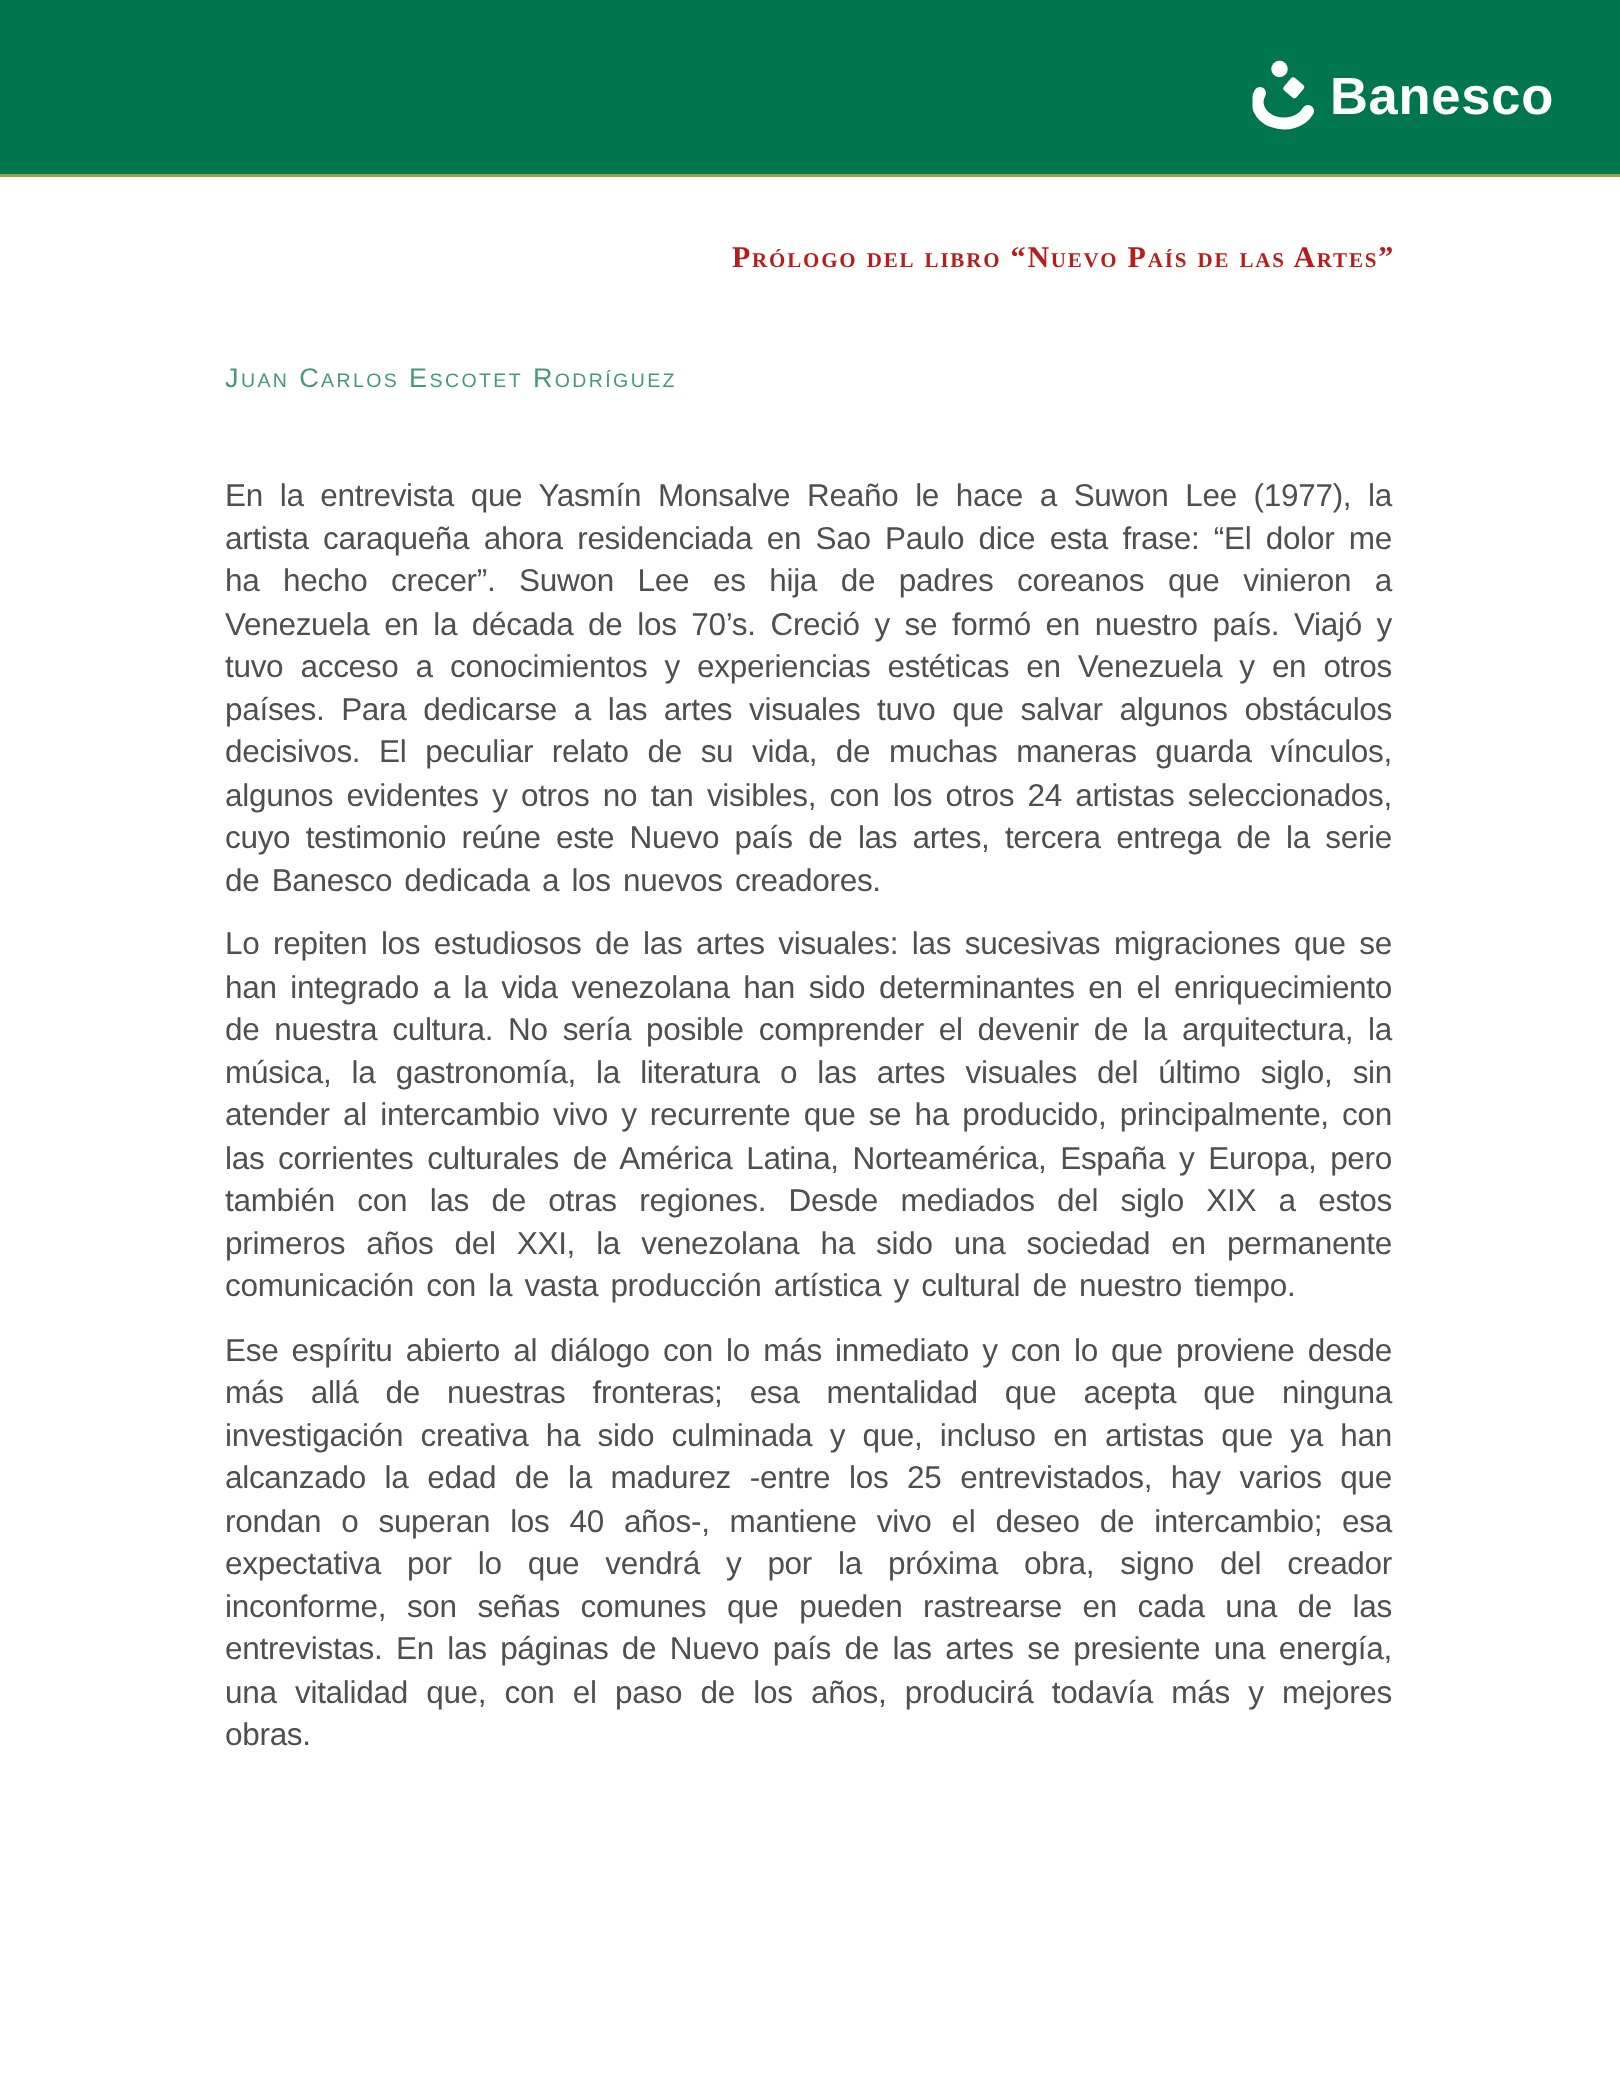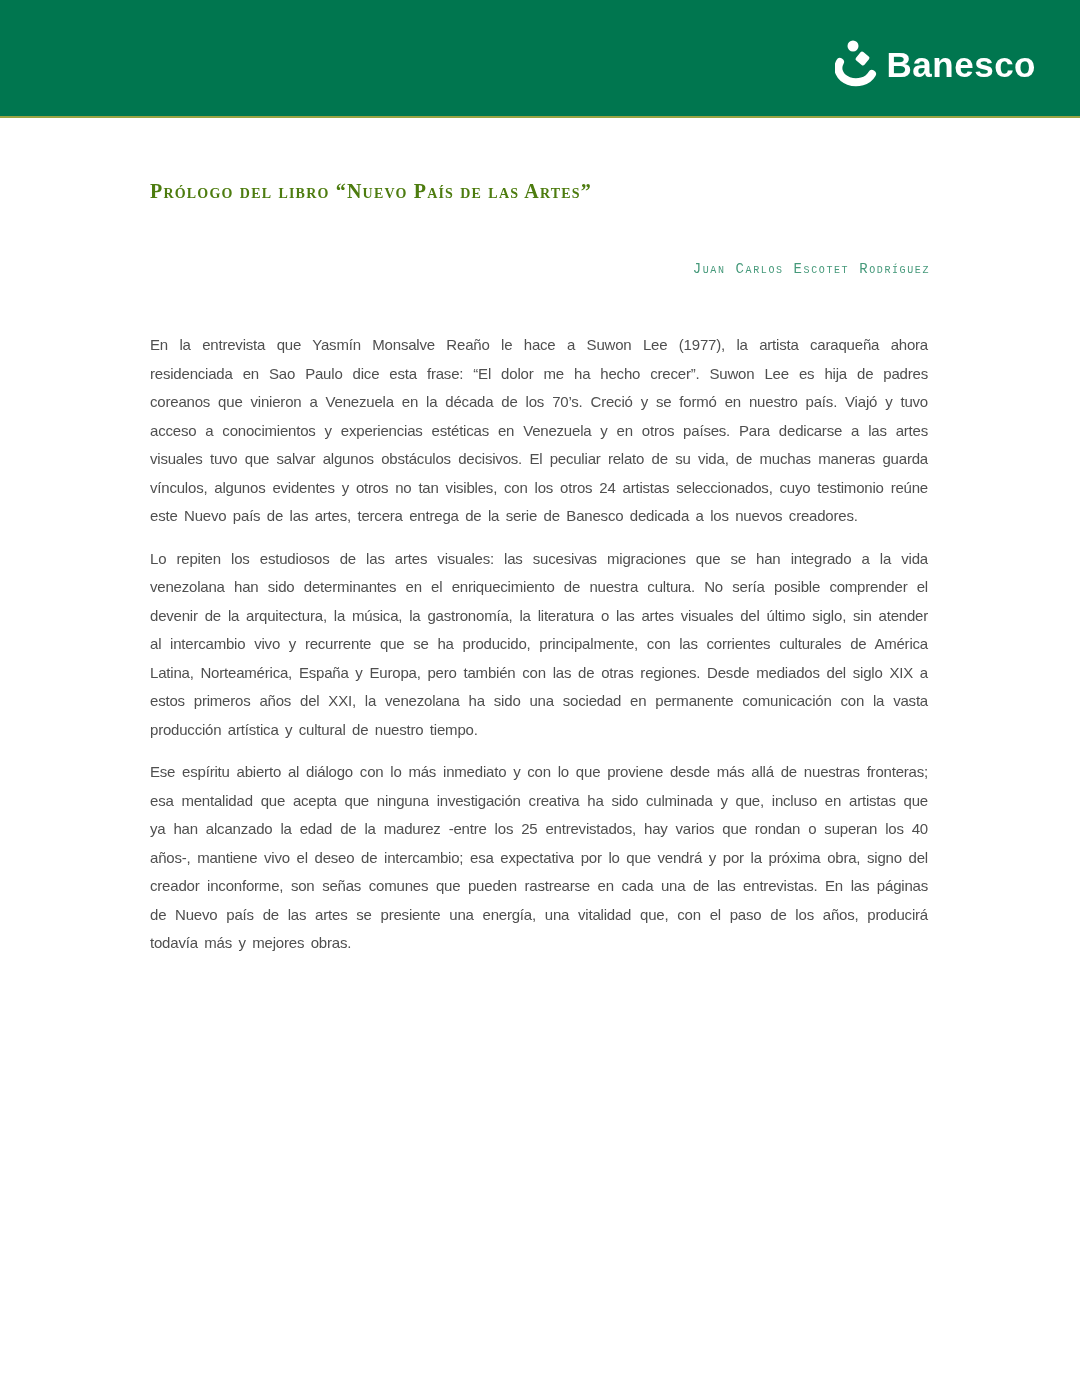--- a/index.html
+++ b/index.html
@@ -39,48 +39,48 @@
     letter-spacing: 0.5px;
     line-height: 1;
     font-family: "Liberation Sans", sans-serif;
   }
   .doc-page {
     padding: 0 150px;
     box-sizing: border-box;
   }
   .doc-title {
     margin: 0;
-    padding-top: 62px;
-    text-align: left;
+    padding-top: 43px;
+    text-align: right;
     font-family: "Liberation Serif", serif;
     font-variant: small-caps;
     font-weight: bold;
     font-size: 20px;
     letter-spacing: 1.2px;
-    color: #4d7c0f;
+    color: #b91c1c;
   }
   .doc-author {
     margin: 0;
     padding-top: 58px;
-    text-align: right;
-    font-family: Liberation Mono, monospace;
+    text-align: left;
+    font-family: Liberation Sans, sans-serif;
     font-variant: small-caps;
     font-weight: normal;
-    font-size: 14px;
+    font-size: 18px;
     letter-spacing: 1.6px;
     color: #45997A;
   }
   .doc-body {
     padding-top: 54px;
     width: 780px;
   }
   .doc-body p {
     margin: 0 2px 14px 0;
     text-align: justify;
-    font-size: 15px;
+    font-size: 21px;
     line-height: 28.5px;
     letter-spacing: -0.2px;
     word-spacing: 2.5px;
     color: #4F4F4F;
   }
 </style>
 </head>
 <body>
 
 <header class="header-banner">

